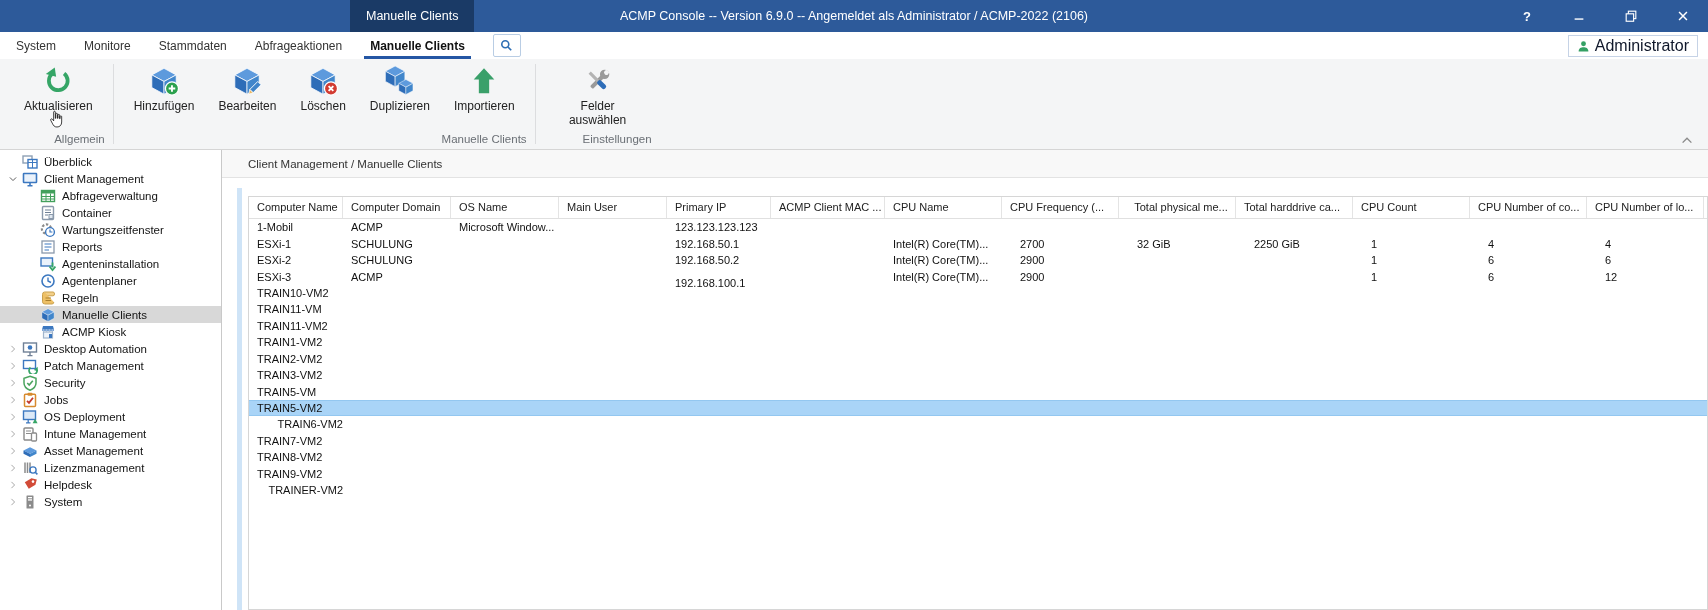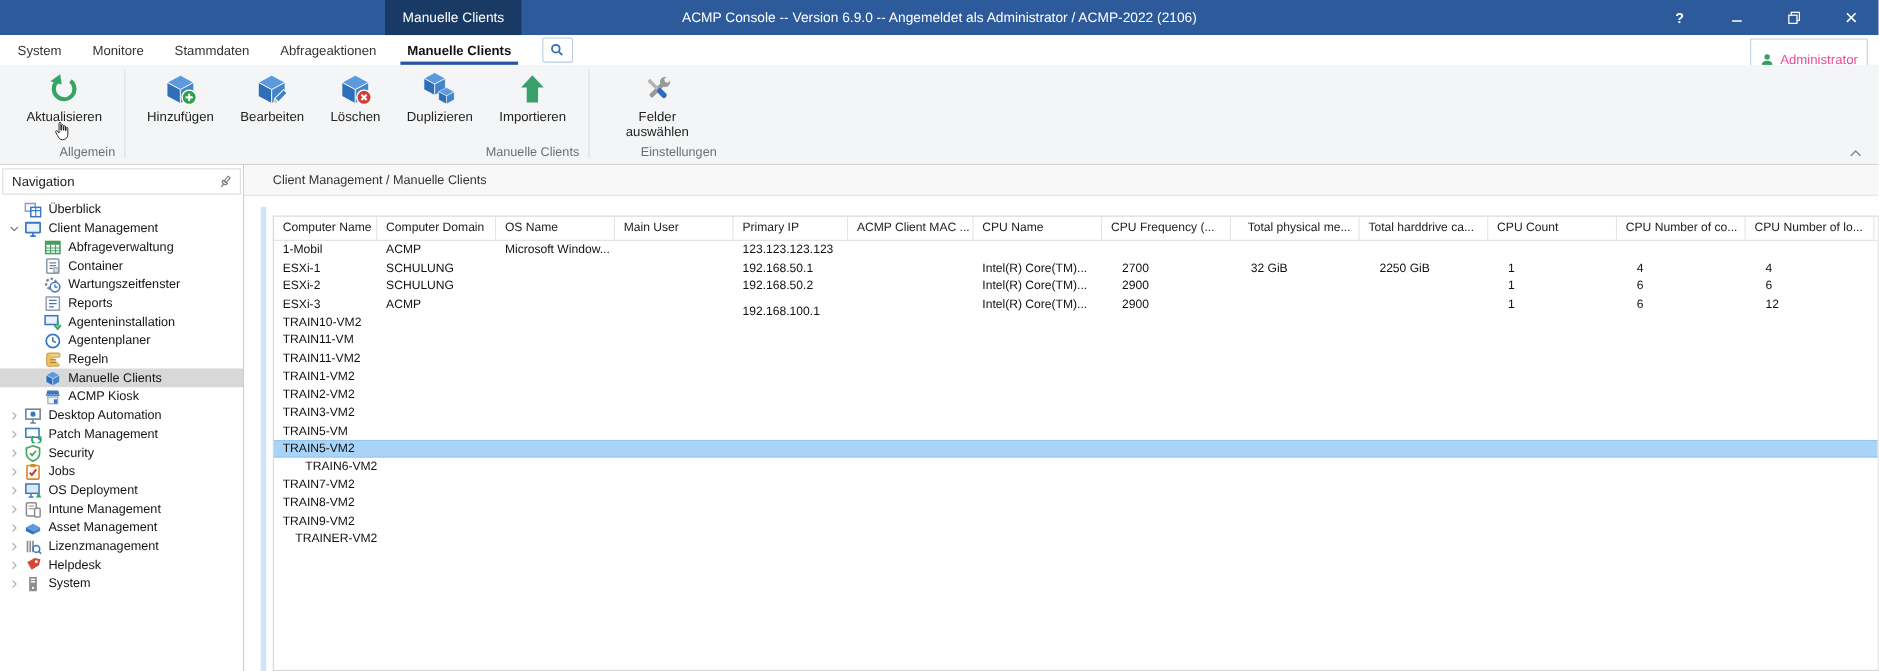--- a/index.html
+++ b/index.html
@@ -20,21 +20,21 @@
   
   .menubar{height:27px;background:#fff;display:flex;align-items:stretch;
            padding-left:14px;position:relative;font-size:12px;color:#333;}
   .menu-item{display:flex;align-items:center;margin-right:24px;position:relative;padding:0 2px;}
   .menu-item.active{font-weight:bold;color:#111;}
   .menu-item.active::after{content:"";position:absolute;left:-4px;right:-4px;bottom:0;height:3px;background:#2456a4;}
   .search-btn{align-self:center;width:26px;height:21px;border:1px solid #b9cde4;border-radius:2px;
               background:#fff;display:flex;align-items:center;justify-content:center;margin-left:2px;}
   .search-btn svg{width:13px;height:13px;}
   .user-chip{position:absolute;right:10px;top:3px;height:20px;border:1px solid #c6d3e6;background:#fff;
-             display:flex;align-items:center;gap:5px;padding:8px 8px;color:#ec4899;font-size:12px;}
+             display:flex;align-items:center;gap:5px;padding:0 8px;color:#0f172a;font-size:16px;}
   .user-chip svg{width:13px;height:13px;}
 
   
   .ribbon{height:91px;background:#f4f5f6;border-bottom:1px solid #d5d5d5;display:flex;
           position:relative;padding-left:4px;box-sizing:border-box;}
   .ribbon-group{display:flex;flex-direction:column;padding:5px 8px 1px;}
   .group-buttons{display:flex;flex:1;justify-content:center;}
   .ribbon-btn{display:flex;flex-direction:column;align-items:center;padding:2px 12px;cursor:default;}
   .ribbon-btn .btn-icon{width:30px;height:30px;margin-bottom:3px;}
   .ribbon-btn .btn-icon svg{width:30px;height:30px;}
@@ -227,32 +227,20 @@
               </svg></span>
             <div class="btn-label">Felder auswählen</div>
           </div>
         </div>
         <div class="group-label">Einstellungen</div>
       </div>
     </div>
 
   <div class="content">
     <div class="nav-panel">
-      <div class="nav-header">
-        <span>Navigation</span>
-        <span class="pin">
-          <svg viewBox="0 0 16 16">
-              <g transform="rotate(38 8 8)">
-                <rect x="6.6" y="2" width="2.8" height="6.5" fill="none" stroke="#707070" stroke-width="1.1"></rect>
-                <path d="M5 8.5 H11 L10 11 H6 Z" fill="none" stroke="#707070" stroke-width="1.1"></path>
-                <path d="M8 11 V15" stroke="#707070" stroke-width="1.2"></path>
-              </g>
-            </svg>
-        </span>
-      </div>
       <div class="nav-tree">
           <div class="nav-item">
             <span class="nav-chevron"></span>
             <span class="nav-icon"><svg viewBox="0 0 16 16">
                 <rect x="1" y="2" width="9" height="7" fill="#fff" stroke="#8ea0b5" stroke-width="1.4"></rect>
                 <rect x="6" y="5.5" width="9" height="8.5" fill="#fff" stroke="#3c78c0" stroke-width="1.4"></rect>
                 <path d="M6 8.5 H15 M10.5 5.5 V14" stroke="#3c78c0" stroke-width="1"></path>
               </svg></span>
             <span>Überblick</span>
           </div>

